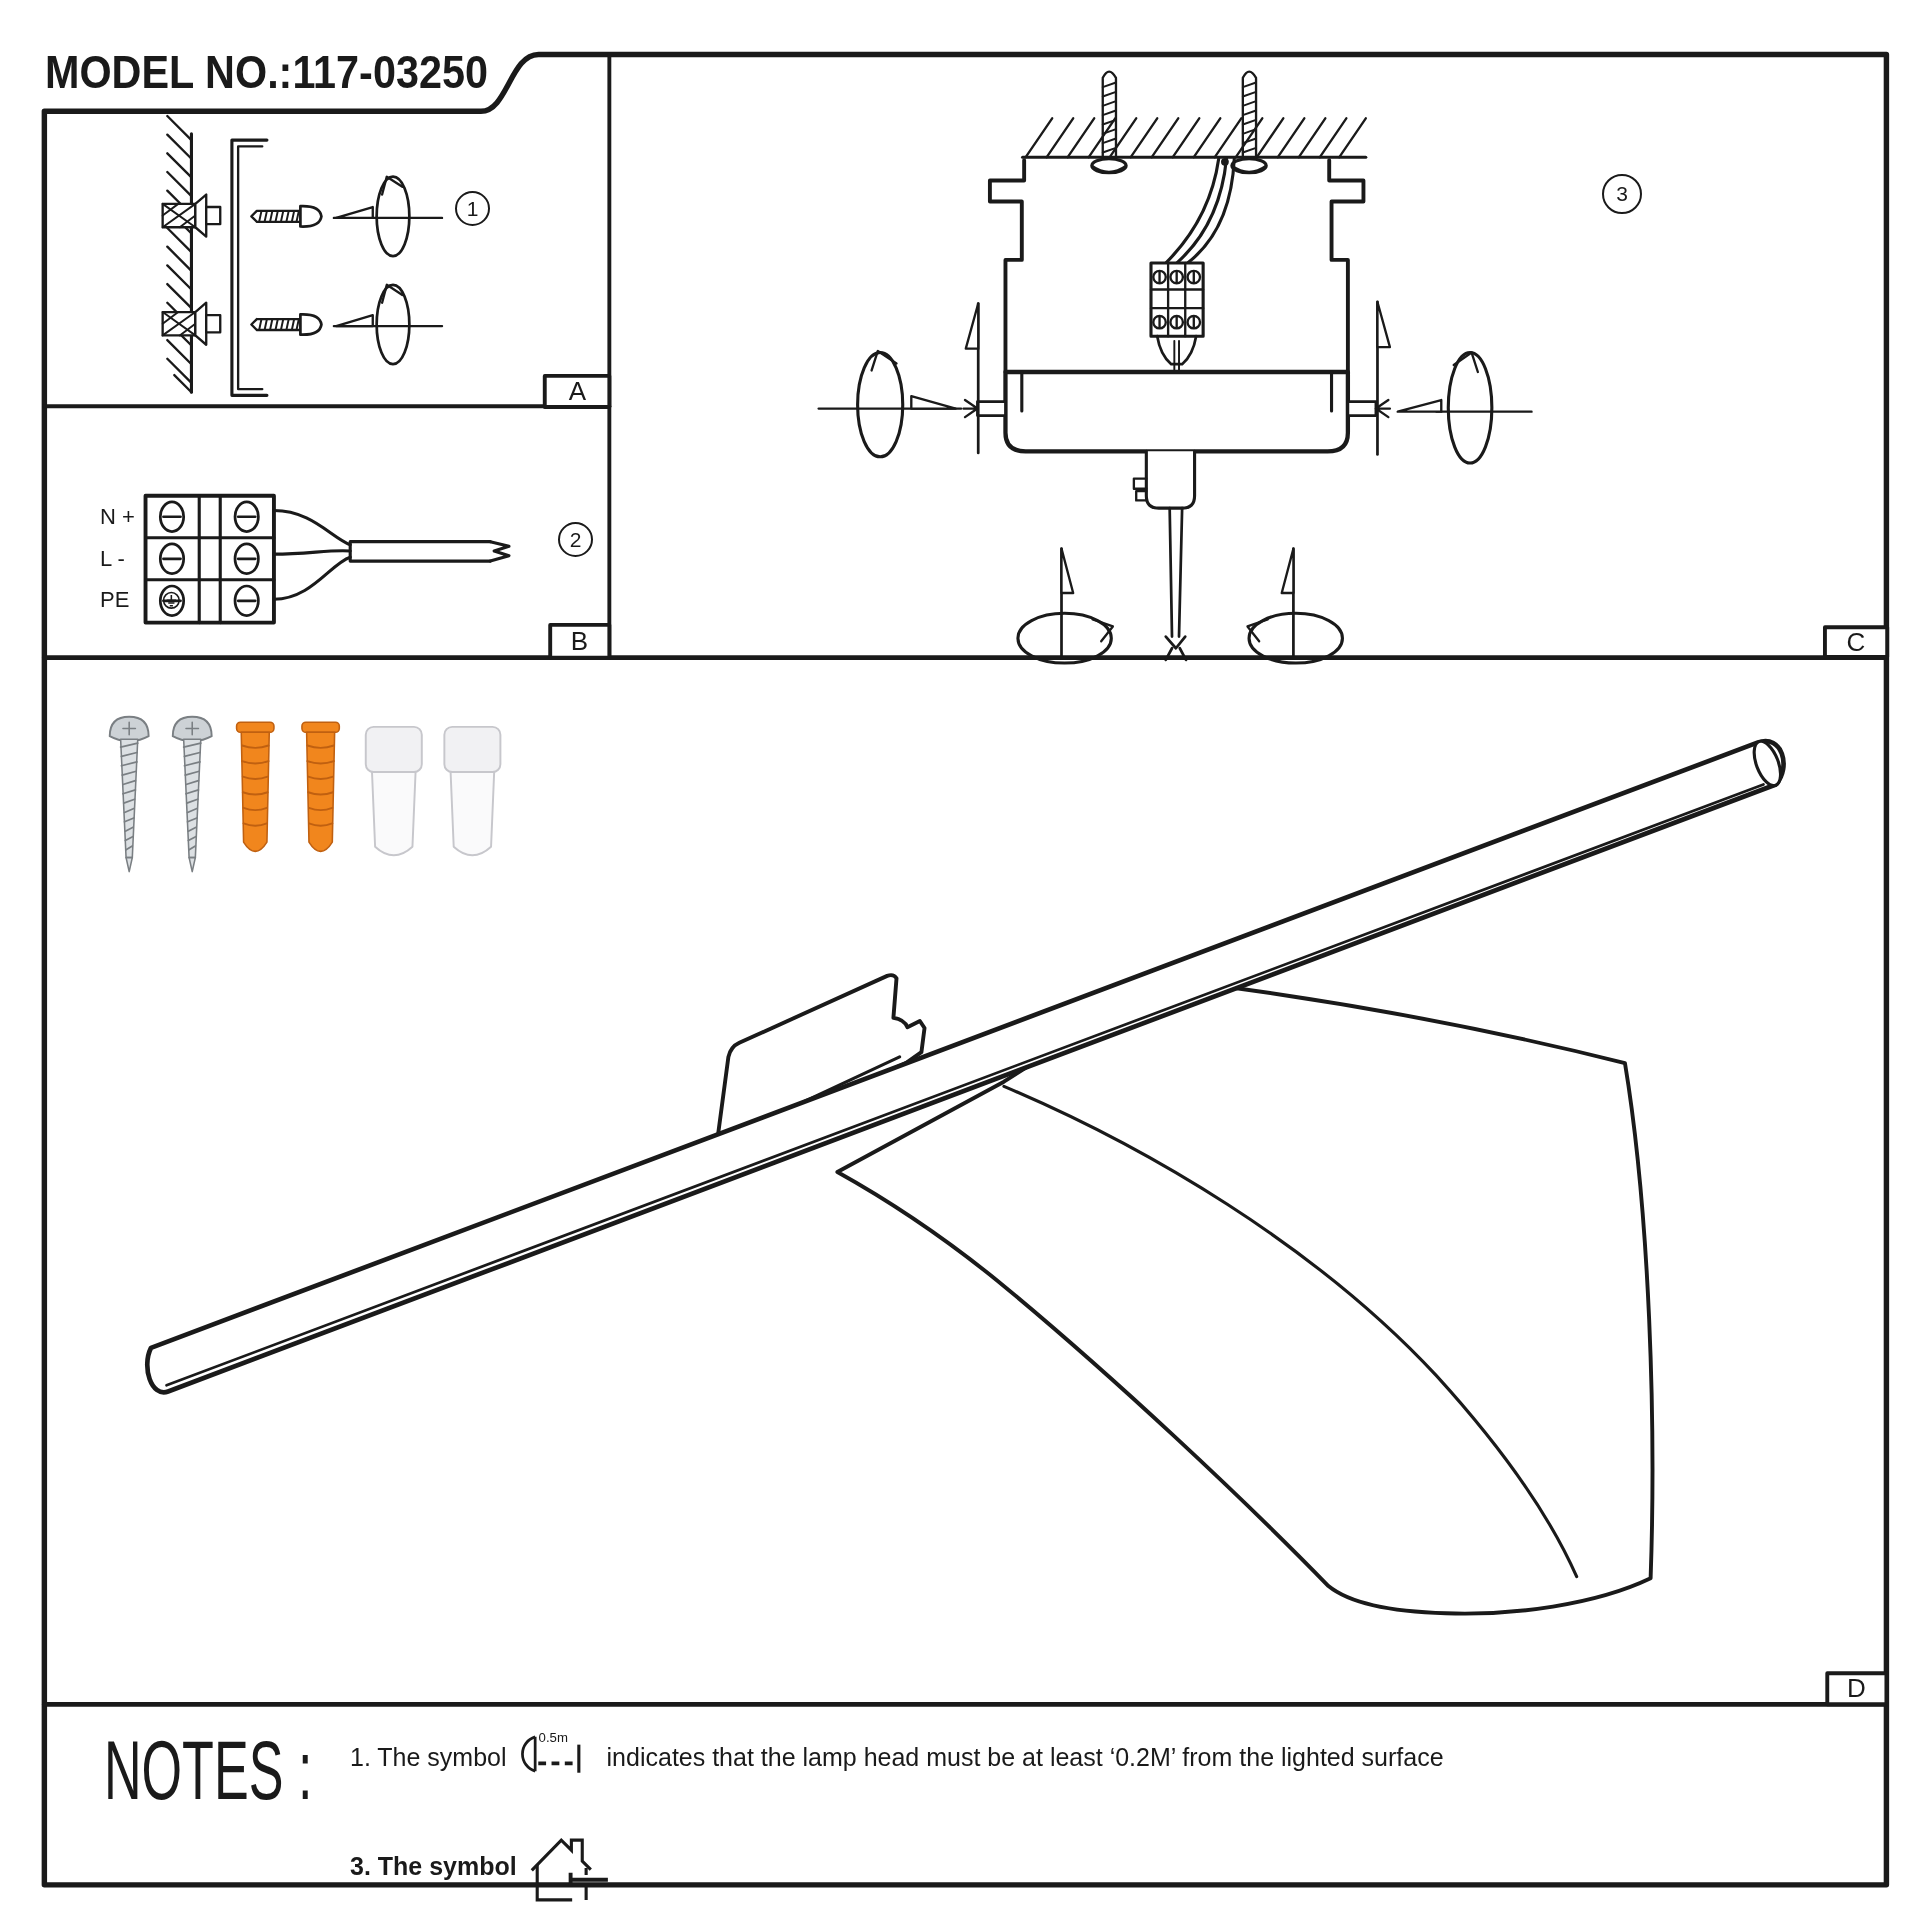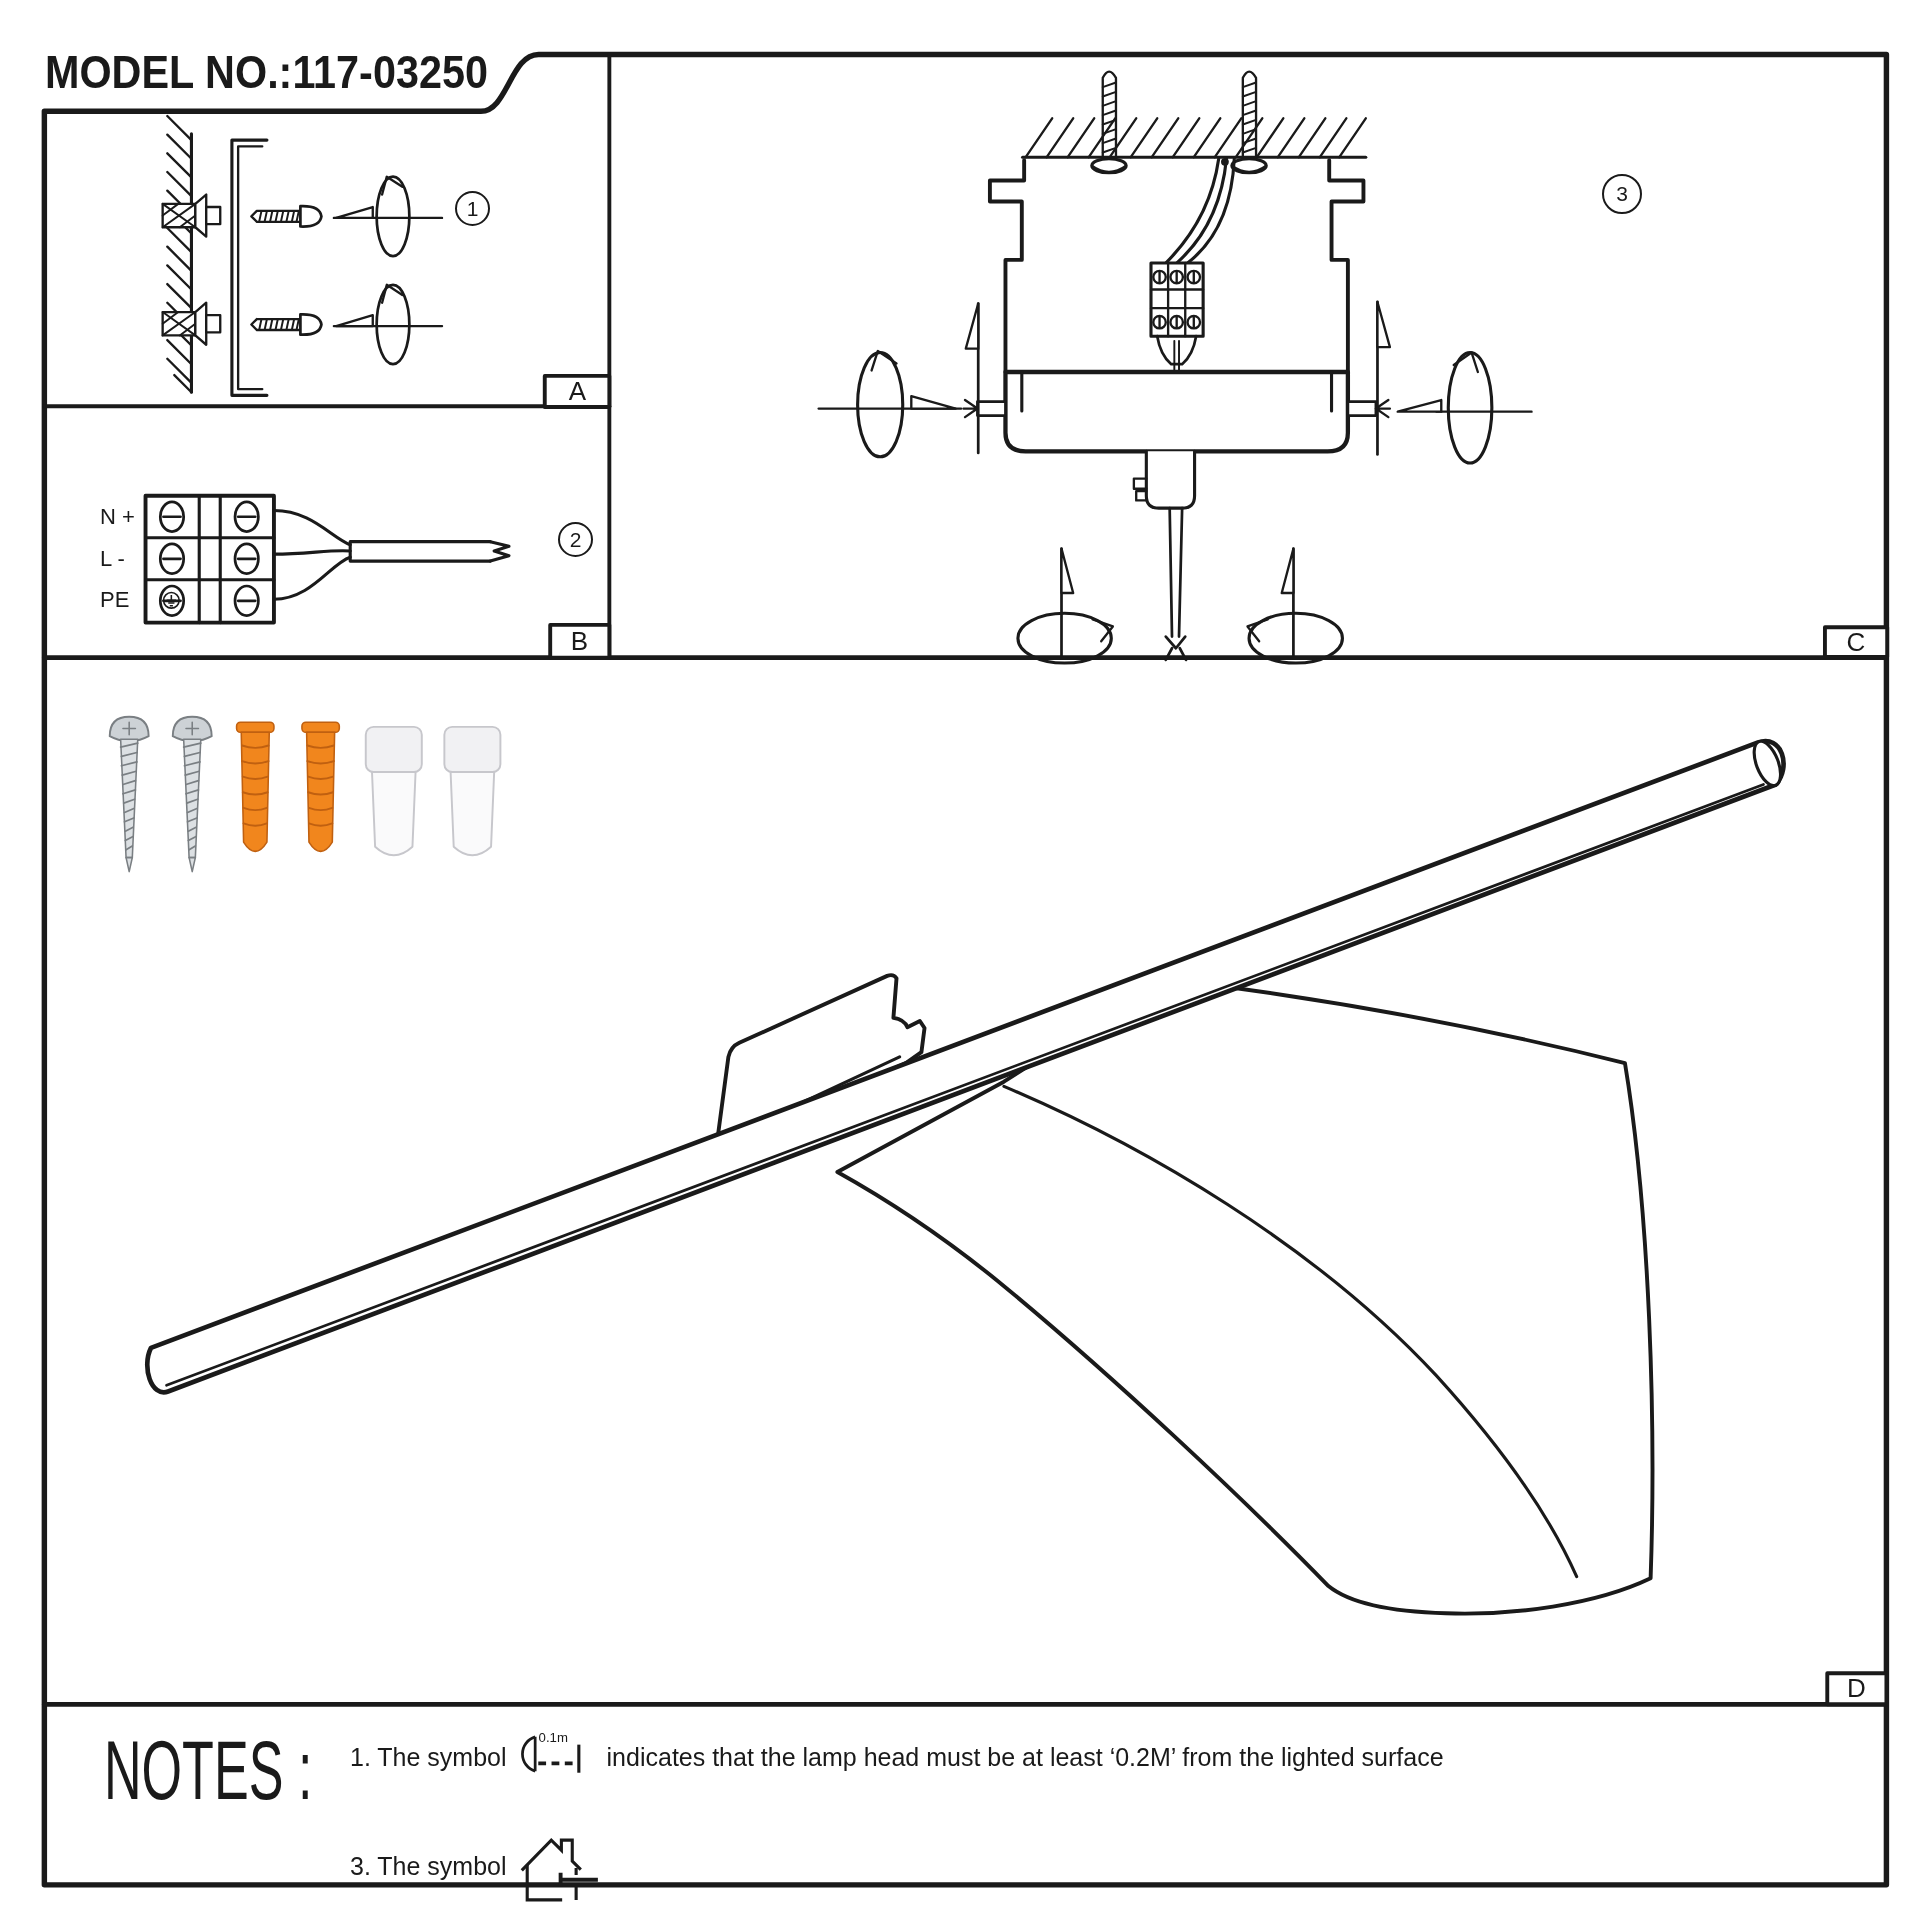--- a/index.html
+++ b/index.html
@@ -304,27 +304,27 @@
 <div class="abs notes-head">NOTES :</div>
 
 <div class="abs nrow" style="top:1709px;">
   <span>1. The symbol</span>
   <span class="symwrap">
     <svg width="78" height="44" viewBox="0 0 100 56" fill="none" stroke="#1a1a1a">
       <path d="M22,6 A23,23 0 0 0 22,50 M22,6 V50" stroke-width="3.5"></path>
       <path d="M26,40 H74" stroke-width="5" stroke-dasharray="10 7"></path>
       <path d="M78,16 V52" stroke-width="4"></path>
     </svg>
-    <span class="sym1-label">0.1m</span>
+    <span class="sym1-label">0.5m</span>
   </span>
   <span>indicates that the lamp head must be at least ‘0.2M’ from the lighted surface</span>
 </div>
 
 
-<div class="abs nrow" style="top:1818px;gap:7px;">
+<div class="abs nrow" style="top:1818px;gap:7px;font-weight:bold;">
   <span>3. The symbol</span>
   <svg width="87" height="73" viewBox="0 0 112 94" fill="none" stroke="#1a1a1a">
     <path d="M10,52 L48,13 L61,26 V13 H75 V40 L86,51" stroke-width="4"></path>
     <path d="M17,45 V90 H62 M80,49 V58 M80,72 V90" stroke-width="4"></path>
     <path d="M60,55 V73 M60,64 H108" stroke-width="5"></path>
   </svg>
 </div>
 
 </div>
 

